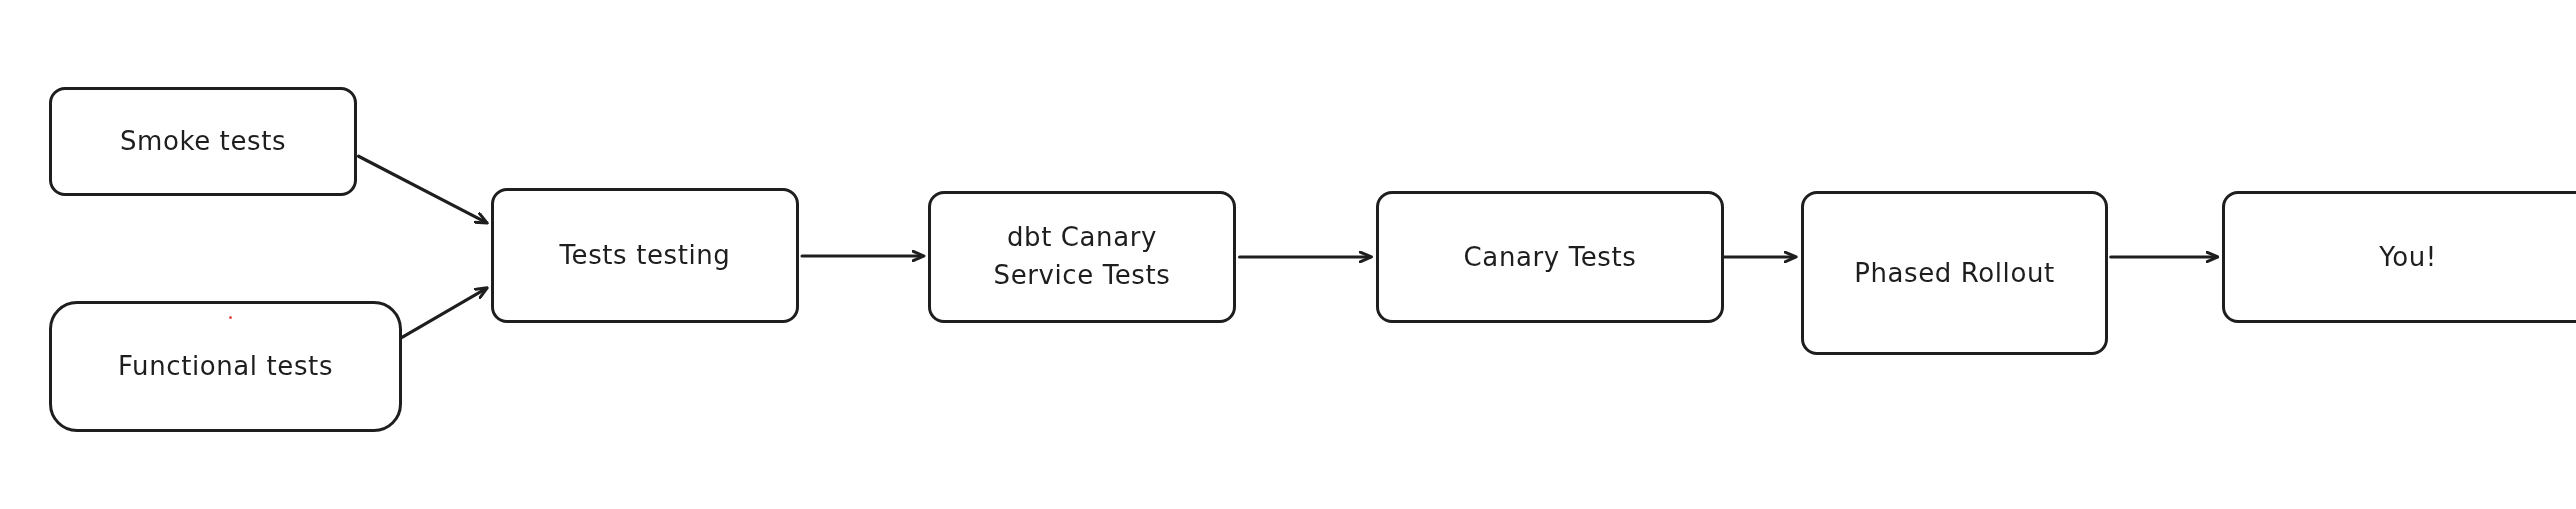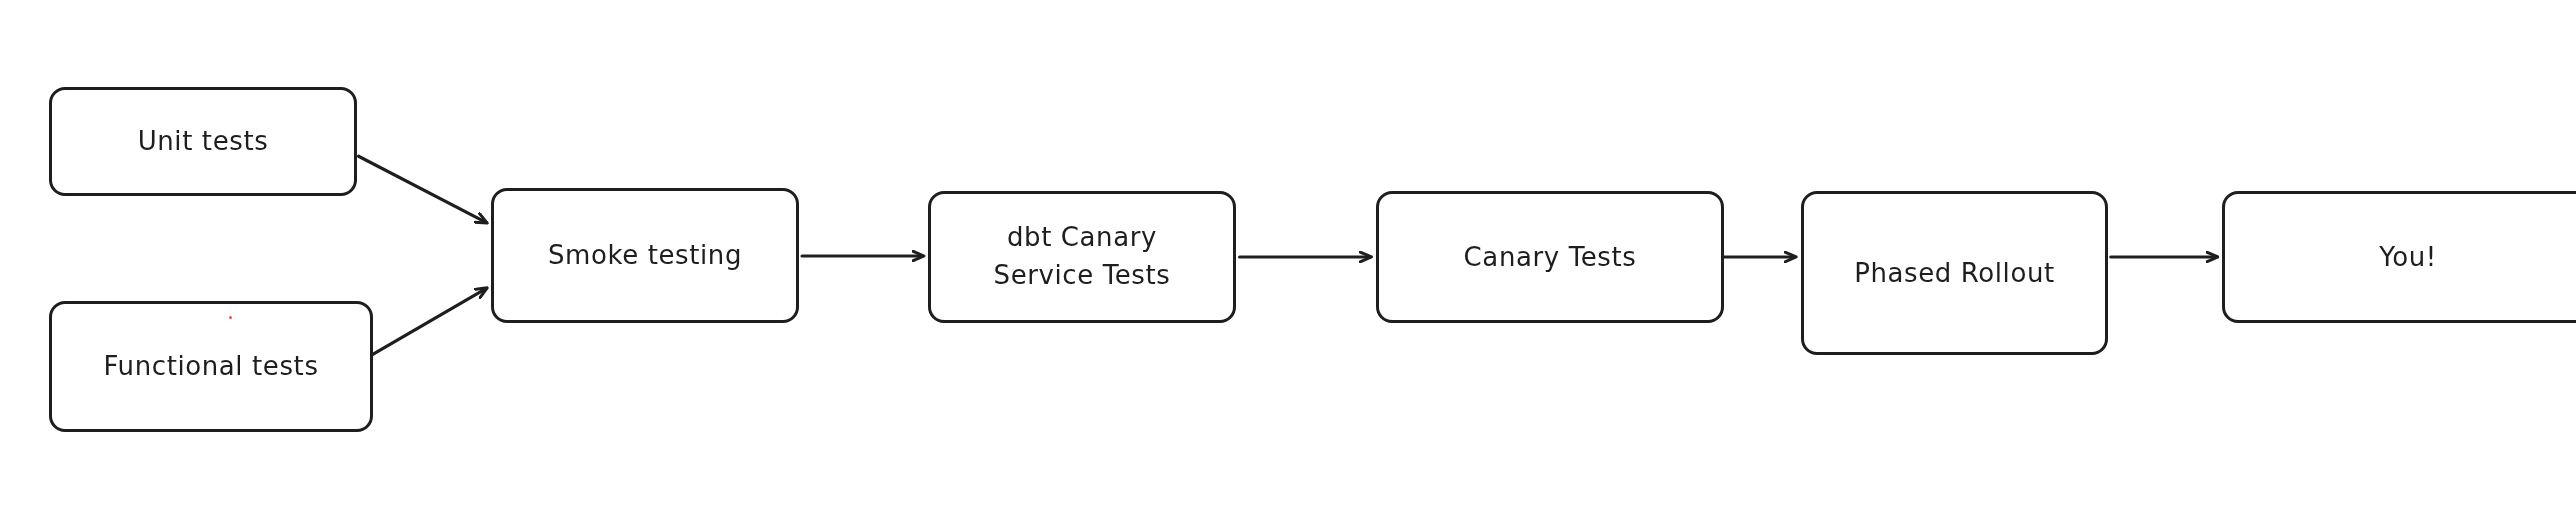--- a/index.html
+++ b/index.html
@@ -82,29 +82,29 @@
 
       <path d="M 1255 260 L 1387 260" marker-end="url(#arrowhead)"></path>
 
       <path d="M 1702 260 L 1817 260" marker-end="url(#arrowhead)"></path>
 
       <path d="M 2137 260 L 2244 260" marker-end="url(#arrowhead)"></path>
     </g>
   </svg>
 
   <div class="node-box" id="node-unit-tests" style="left:49px; top:87px; width:308px; height:109px;">
-    <span class="node-label">Unit tests</span>
+    <span class="node-label">Smoke tests</span>
   </div>
 
-  <div class="node-box" id="node-functional-tests" style="left:49px; top:301px; width:324px; height:131px;">
+  <div class="node-box" id="node-functional-tests" style="left:49px; top:301px; width:353px; height:131px;border-radius:28px;">
     <span class="node-label">Functional tests</span>
   </div>
 
   <div class="node-box" id="node-smoke-testing" style="left:491px; top:188px; width:308px; height:135px;">
-    <span class="node-label">Smoke testing</span>
+    <span class="node-label">Tests testing</span>
   </div>
 
   <div class="node-box" id="node-dbt-cloud-service-tests" style="left:928px; top:191px; width:308px; height:132px;">
     <span class="node-label two-line">dbt Canary
 Service Tests</span>
   </div>
 
   <div class="node-box" id="node-canary-tests" style="left:1376px; top:191px; width:348px; height:132px;">
     <span class="node-label">Canary Tests</span>
   </div>

